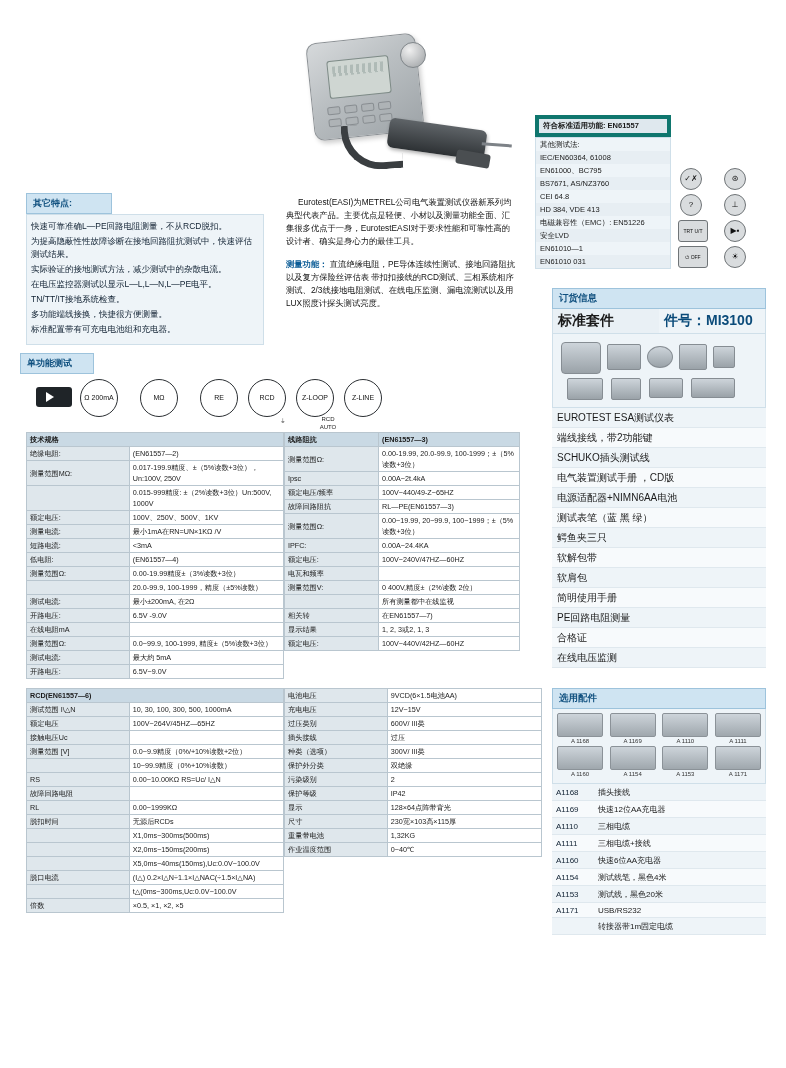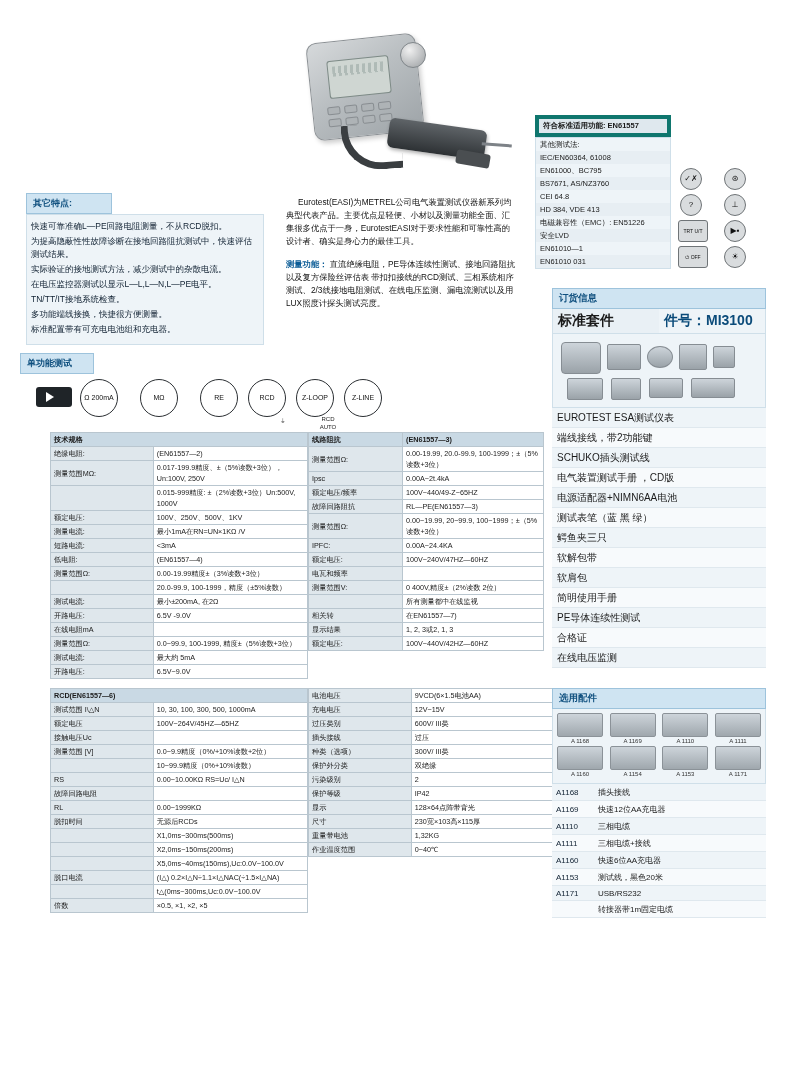--- a/index.html
+++ b/index.html
@@ -114,21 +114,21 @@
     position:absolute; left:16px; top:12px; width:36px; height:20px;
     background:#1f2428; border-radius:3px;
   }
   #sft .arrowbtn:after{
     content:""; position:absolute; left:10px; top:5px;
     border-left:8px solid #fff; border-top:5px solid transparent; border-bottom:5px solid transparent;
   }
   .mini-note { position:absolute; font-size:6px; text-align:center; line-height:8px; }
 
   
-  table.spec { border-collapse:collapse; width:100%; font-size:7.2px;margin-left:24px; }
+  table.spec { border-collapse:collapse; width:100%; font-size:7.2px; }
   table.spec td { border:1px solid #b9c6cf; padding:1px 3px; line-height:11px; vertical-align:middle; }
   table.spec td.k { background:#dfe7ec; width:40%; }
   table.spec tr.hdr td { background:#c9d9e4; font-weight:bold; }
 
   #spec-left  { position:absolute; left:26px;  top:432px; width:258px; }
   #spec-right { position:absolute; left:284px; top:432px; width:236px; }
   #spec-low-l { position:absolute; left:26px;  top:688px; width:258px; }
   #spec-low-r { position:absolute; left:284px; top:688px; width:258px; }
 
   
@@ -528,21 +528,21 @@
       <li>EUROTEST ESA测试仪表</li>
       <li>端线接线，带2功能键</li>
       <li>SCHUKO插头测试线</li>
       <li>电气装置测试手册 ，CD版</li>
       <li>电源适配器+NIMN6AA电池</li>
       <li>测试表笔（蓝  黑  绿）</li>
       <li>鳄鱼夹三只</li>
       <li>软解包带</li>
       <li>软肩包</li>
       <li>简明使用手册</li>
-      <li>PE导体连续性测试</li>
+      <li>PE回路电阻测量</li>
       <li>合格证</li>
       <li>在线电压监测</li>
     </ul>
   </div>
 
   <div id="acc">
     <div class="panel-title">选用配件</div>
     <div class="imgstrip">
       <div class="imgrow">
         <div class="cell"><div class="thumb"></div><span>A 1168</span></div>
@@ -573,20 +573,24 @@
           </tr>
       <tr>
             <td class="code">A1111</td>
             <td>三相电缆+接线</td>
           </tr>
       <tr>
             <td class="code">A1160</td>
             <td>快速6位AA充电器</td>
           </tr>
       <tr>
+            <td class="code">A1154</td>
+            <td>测试线笔，黑色4米</td>
+          </tr>
+      <tr>
             <td class="code">A1153</td>
             <td>测试线，黑色20米</td>
           </tr>
       <tr>
             <td class="code">A1171</td>
             <td>USB/RS232</td>
           </tr>
       <tr>
             <td class="code"></td>
             <td>转接器带1m固定电缆</td>

